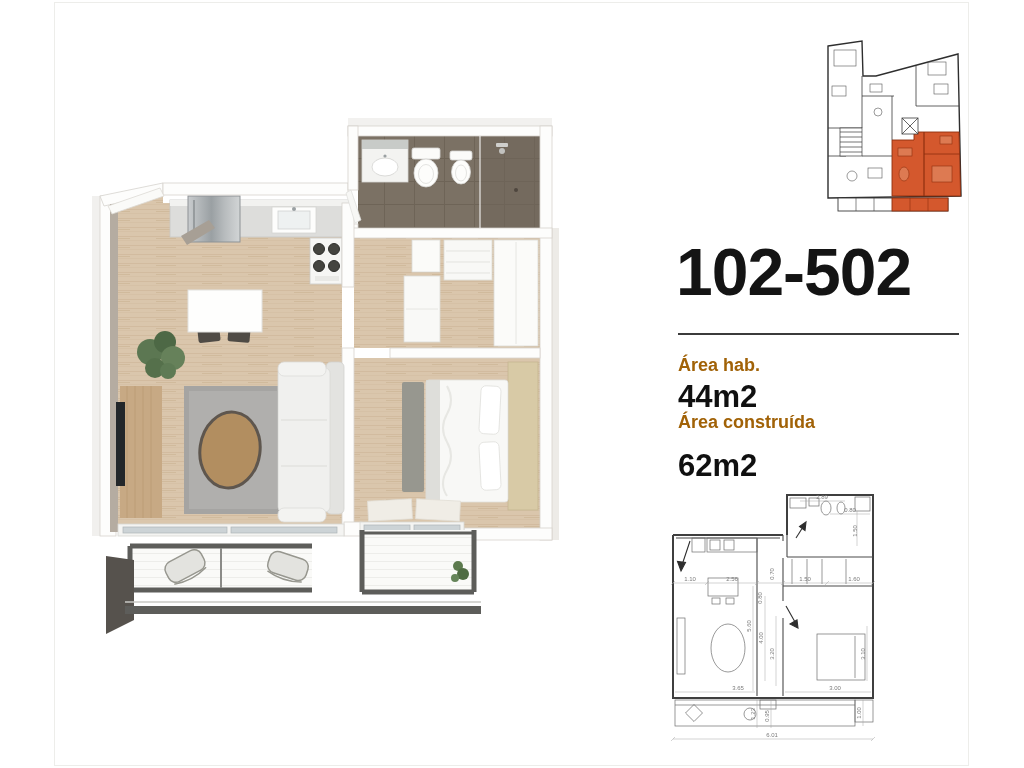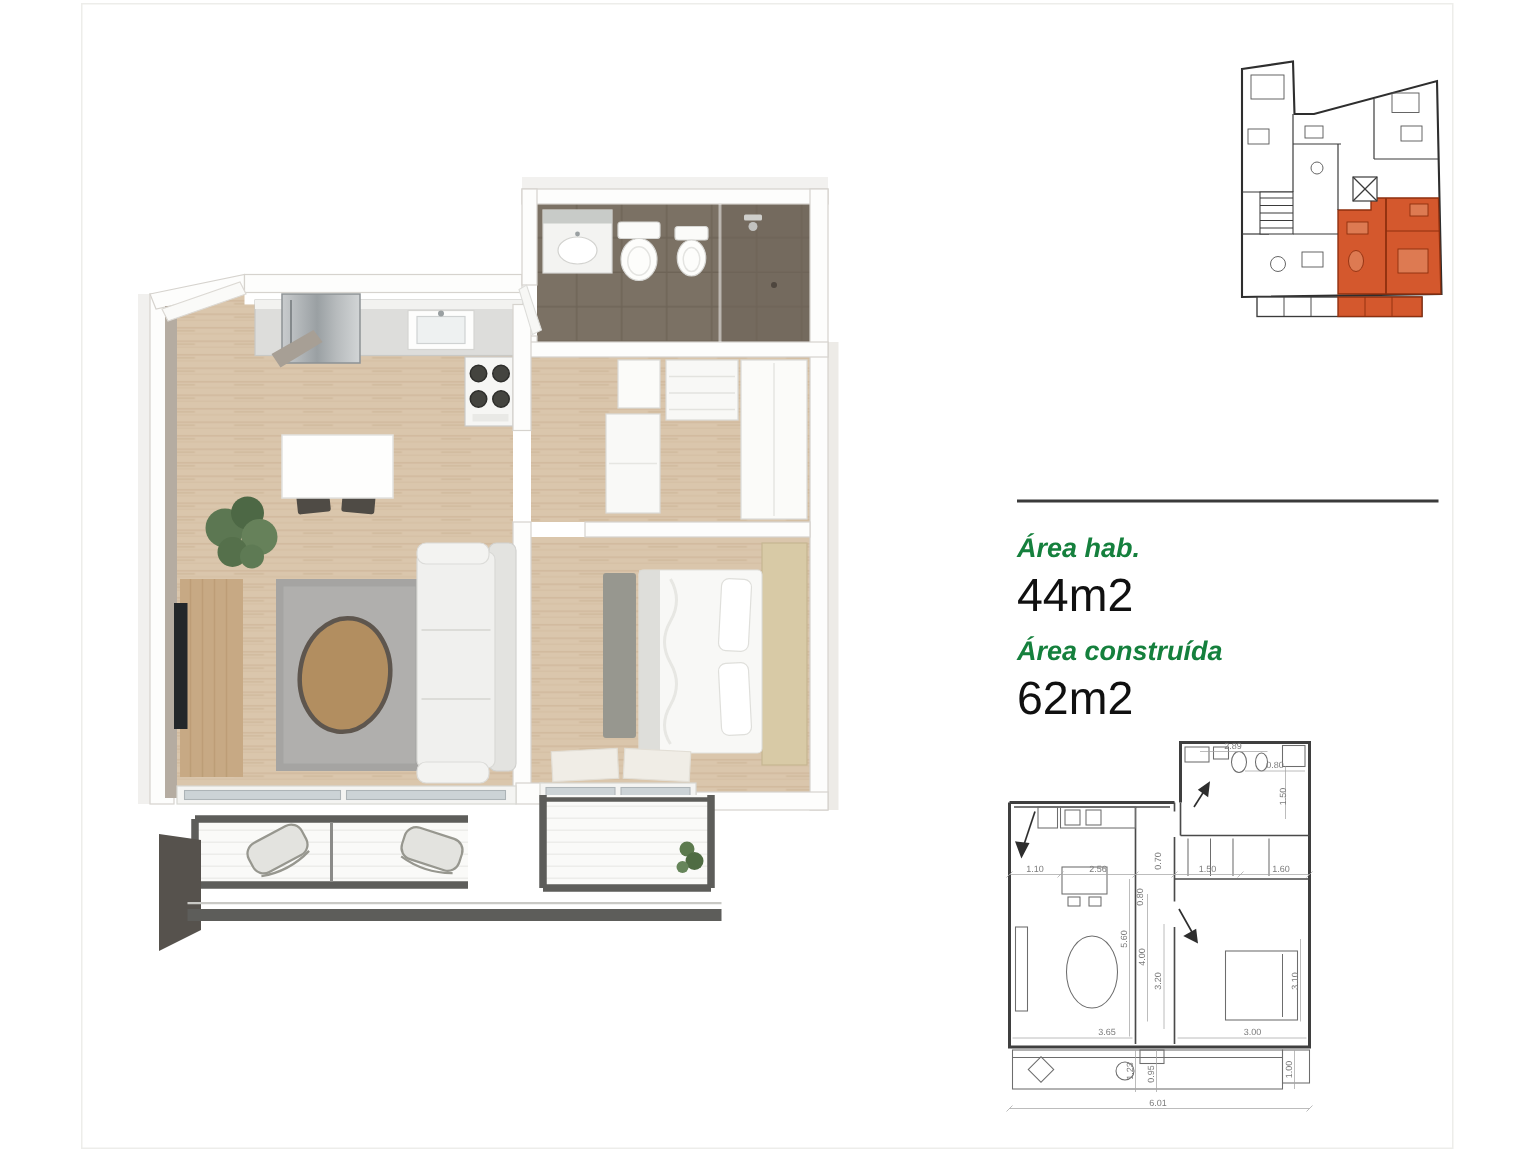--- a/index.html
+++ b/index.html
@@ -13,23 +13,23 @@
   }
   .plan-main{position:absolute;left:55px;top:90px;}
   .plan-key{position:absolute;left:816px;top:36px;}
   .plan-tech{position:absolute;left:650px;top:486px;}
   .unit-number{
     position:absolute;left:676px;top:239px;width:290px;
     font-size:66px;font-weight:bold;letter-spacing:-1px;color:#141414;line-height:1;
     white-space:nowrap;
   }
   .divider{position:absolute;left:678px;top:333px;width:281px;height:2px;background:#3b3b3b;}
-  .area-label{position:absolute;left:678px;font-size:18px;font-weight:bold;color:#15803d;font-style:italic;}
-  .area-value{position:absolute;left:678px;font-size:31px;font-weight:normal;color:#101010;text-align:right;}
-  .al-0{top:355px}.av-0{top:379px}.al-1{top:424px}.av-1{top:448px}
+  .area-label{position:absolute;left:678px;font-size:18px;font-weight:bold;color:#a16207;}
+  .area-value{position:absolute;left:678px;font-size:31px;font-weight:bold;color:#101010;text-align:right;}
+  .al-0{top:355px}.av-0{top:379px}.al-1{top:412px}.av-1{top:448px}
   svg text{font-family:"Liberation Sans",sans-serif;}
   .dim{font-size:6px;fill:#7c7c7c;}
 </style>
 </head>
 <body>
 
 <div class="canvas">
   <div class="page-frame"></div>
 
   <svg class="plan-main" width="530" height="560" viewBox="0 0 530 560">
@@ -285,20 +285,21 @@
     <g>
       <rect x="22" y="162" width="110" height="13" fill="#ffffff" stroke="#3b3b3b" stroke-width="0.9"></rect>
       <rect x="76" y="162" width="56" height="13" fill="#d4582d" stroke="#8e2f0e" stroke-width="0.9"></rect>
       <line x1="40" y1="162" x2="40" y2="175" stroke="#3b3b3b" stroke-width="0.6"></line>
       <line x1="58" y1="162" x2="58" y2="175" stroke="#3b3b3b" stroke-width="0.6"></line>
       <line x1="94" y1="162" x2="94" y2="175" stroke="#8e2f0e" stroke-width="0.6"></line>
       <line x1="112" y1="162" x2="112" y2="175" stroke="#8e2f0e" stroke-width="0.6"></line>
     </g>
   </svg>
 
+  <div class="unit-number">102-502</div>
   <div class="divider"></div>
   <div class="area-label al-0">Área hab.</div>
   <div class="area-value av-0">44m2</div>
   <div class="area-label al-1">Área construída</div>
   <div class="area-value av-1">62m2</div>
 
   <svg class="plan-tech" width="252" height="266" viewBox="0 0 252 266">
 
     <g stroke="#3f3f3f" stroke-width="2" fill="none">
       <path d="M23,49 H133 M137,49 V9 H223 V212 H23 V49"></path>

